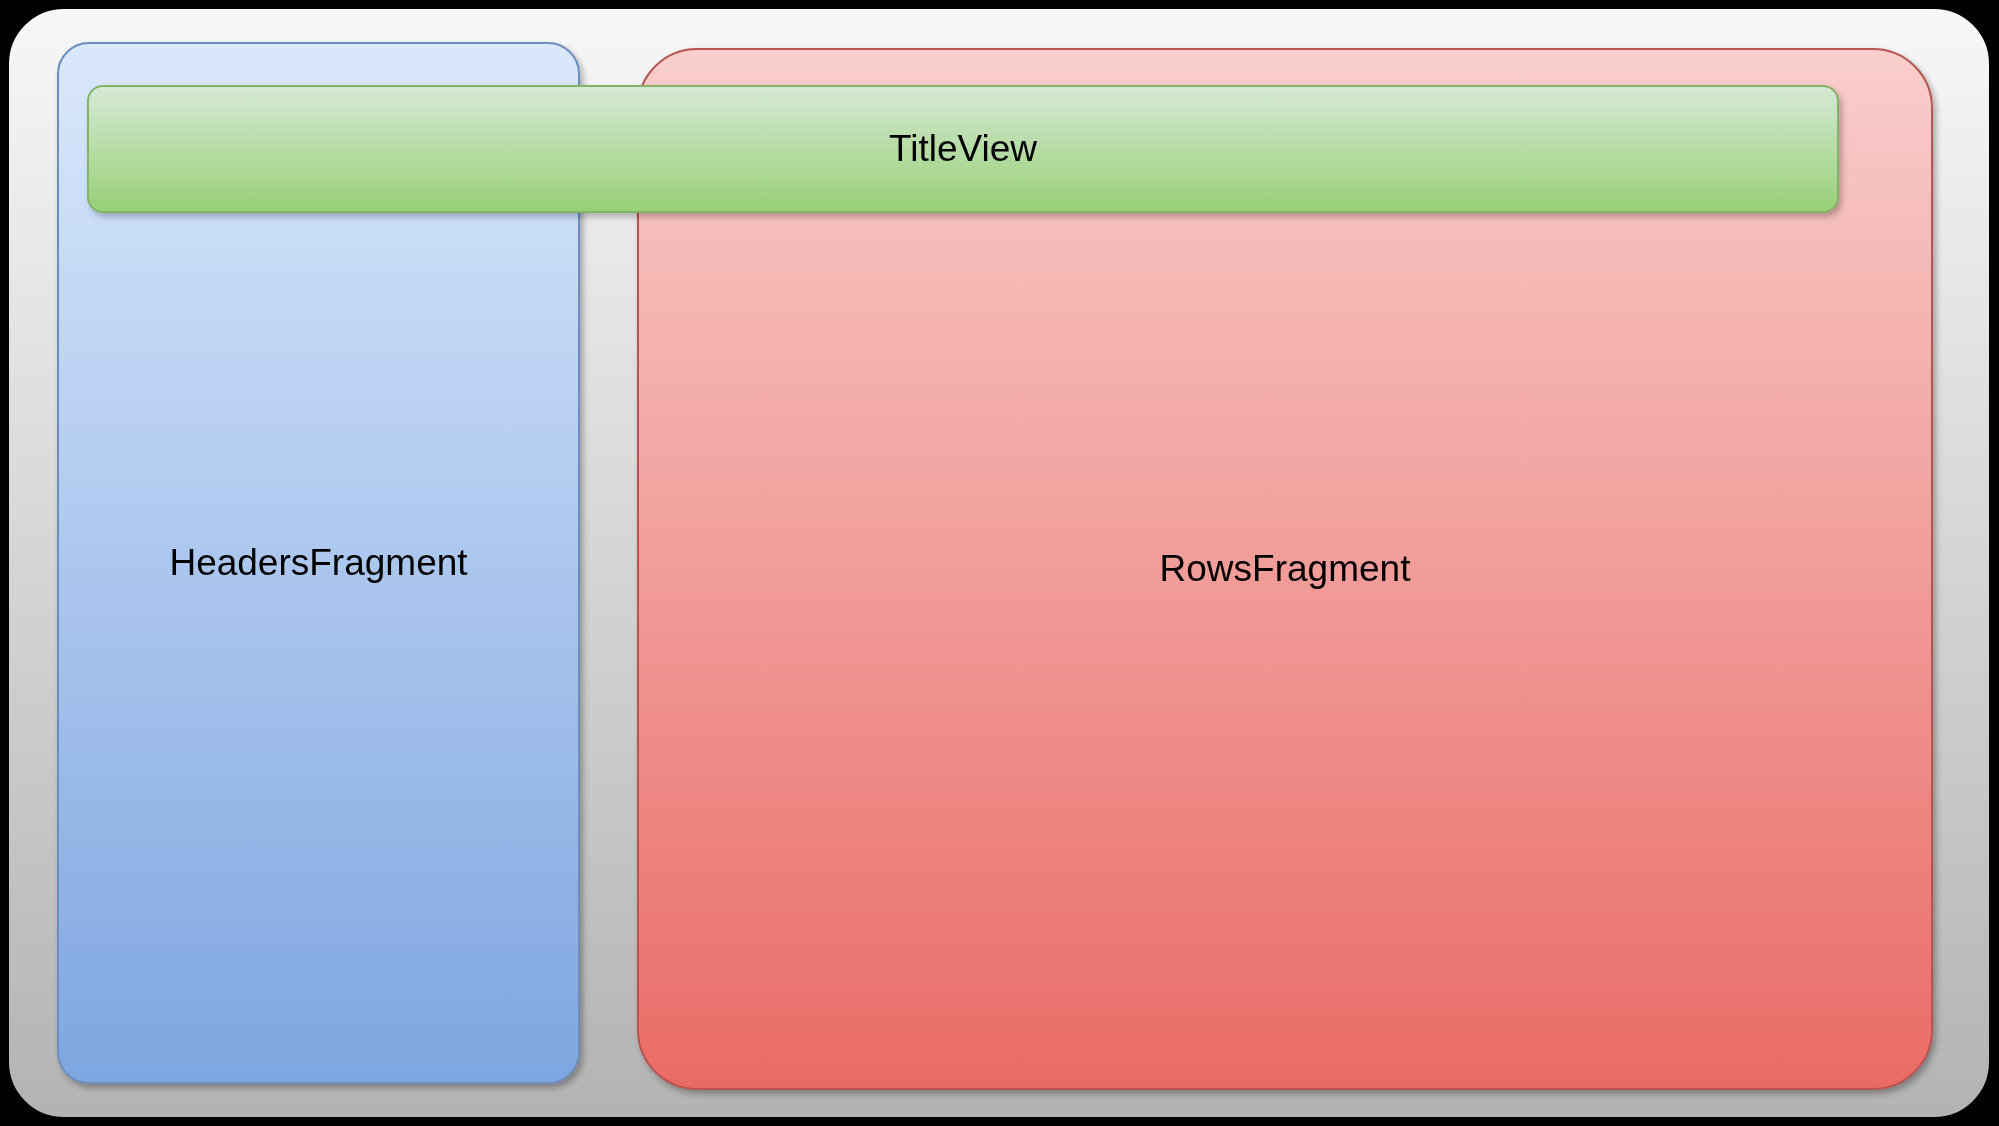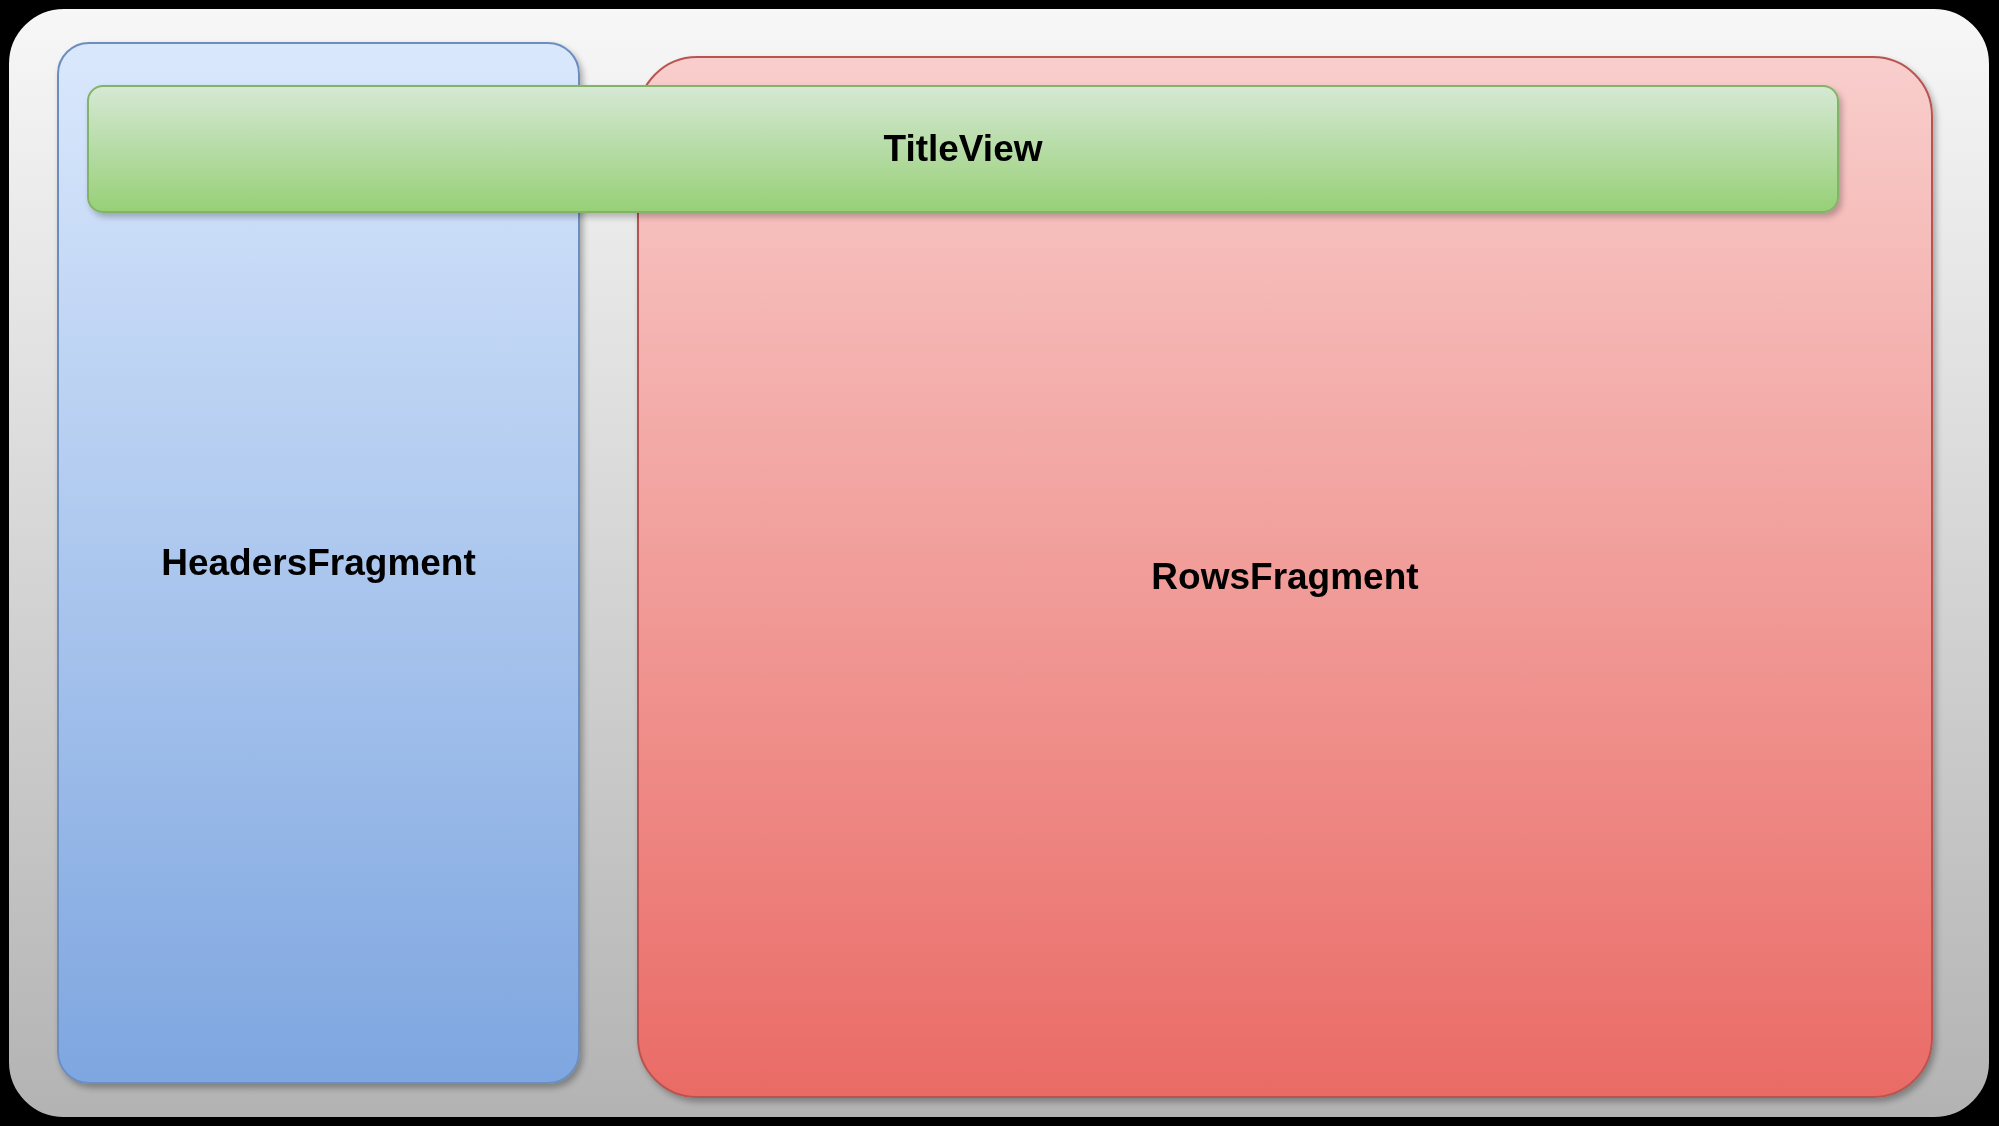--- a/index.html
+++ b/index.html
@@ -19,21 +19,20 @@
     position: absolute;
     box-sizing: border-box;
     display: flex;
     align-items: center;
     justify-content: center;
   }
   .label {
     color: #000;
     font-size: 37px;
     white-space: nowrap;
-    font-weight: bold;
   }
   
   .outer-frame {
     left: 6px;
     top: 6px;
     width: 1986px;
     height: 1114px;
     border: 3px solid var(--outer-stroke, #000000);
     border-radius: 58px;
     background: linear-gradient(to bottom,
@@ -50,21 +49,21 @@
     border: 2px solid var(--blue-stroke, #6c8ebf);
     border-radius: 32px;
     background: linear-gradient(to bottom,
       var(--blue-fill-top, #dae8fc) 0%,
       var(--blue-fill-bottom, #7ea6e0) 100%);
     box-shadow: 3px 4px 6px rgba(0,0,0,0.30);
   }
   
   .rows-box {
     left: 637px;
-    top: 56px;
+    top: 48px;
     width: 1296px;
     height: 1042px;
     border: 2px solid var(--red-stroke, #b85450);
     border-radius: 60px;
     background: linear-gradient(to bottom,
       var(--red-fill-top, #f8cecc) 0%,
       var(--red-fill-bottom, #ea6b66) 100%);
     box-shadow: 3px 4px 6px rgba(0,0,0,0.30);
   }
   

